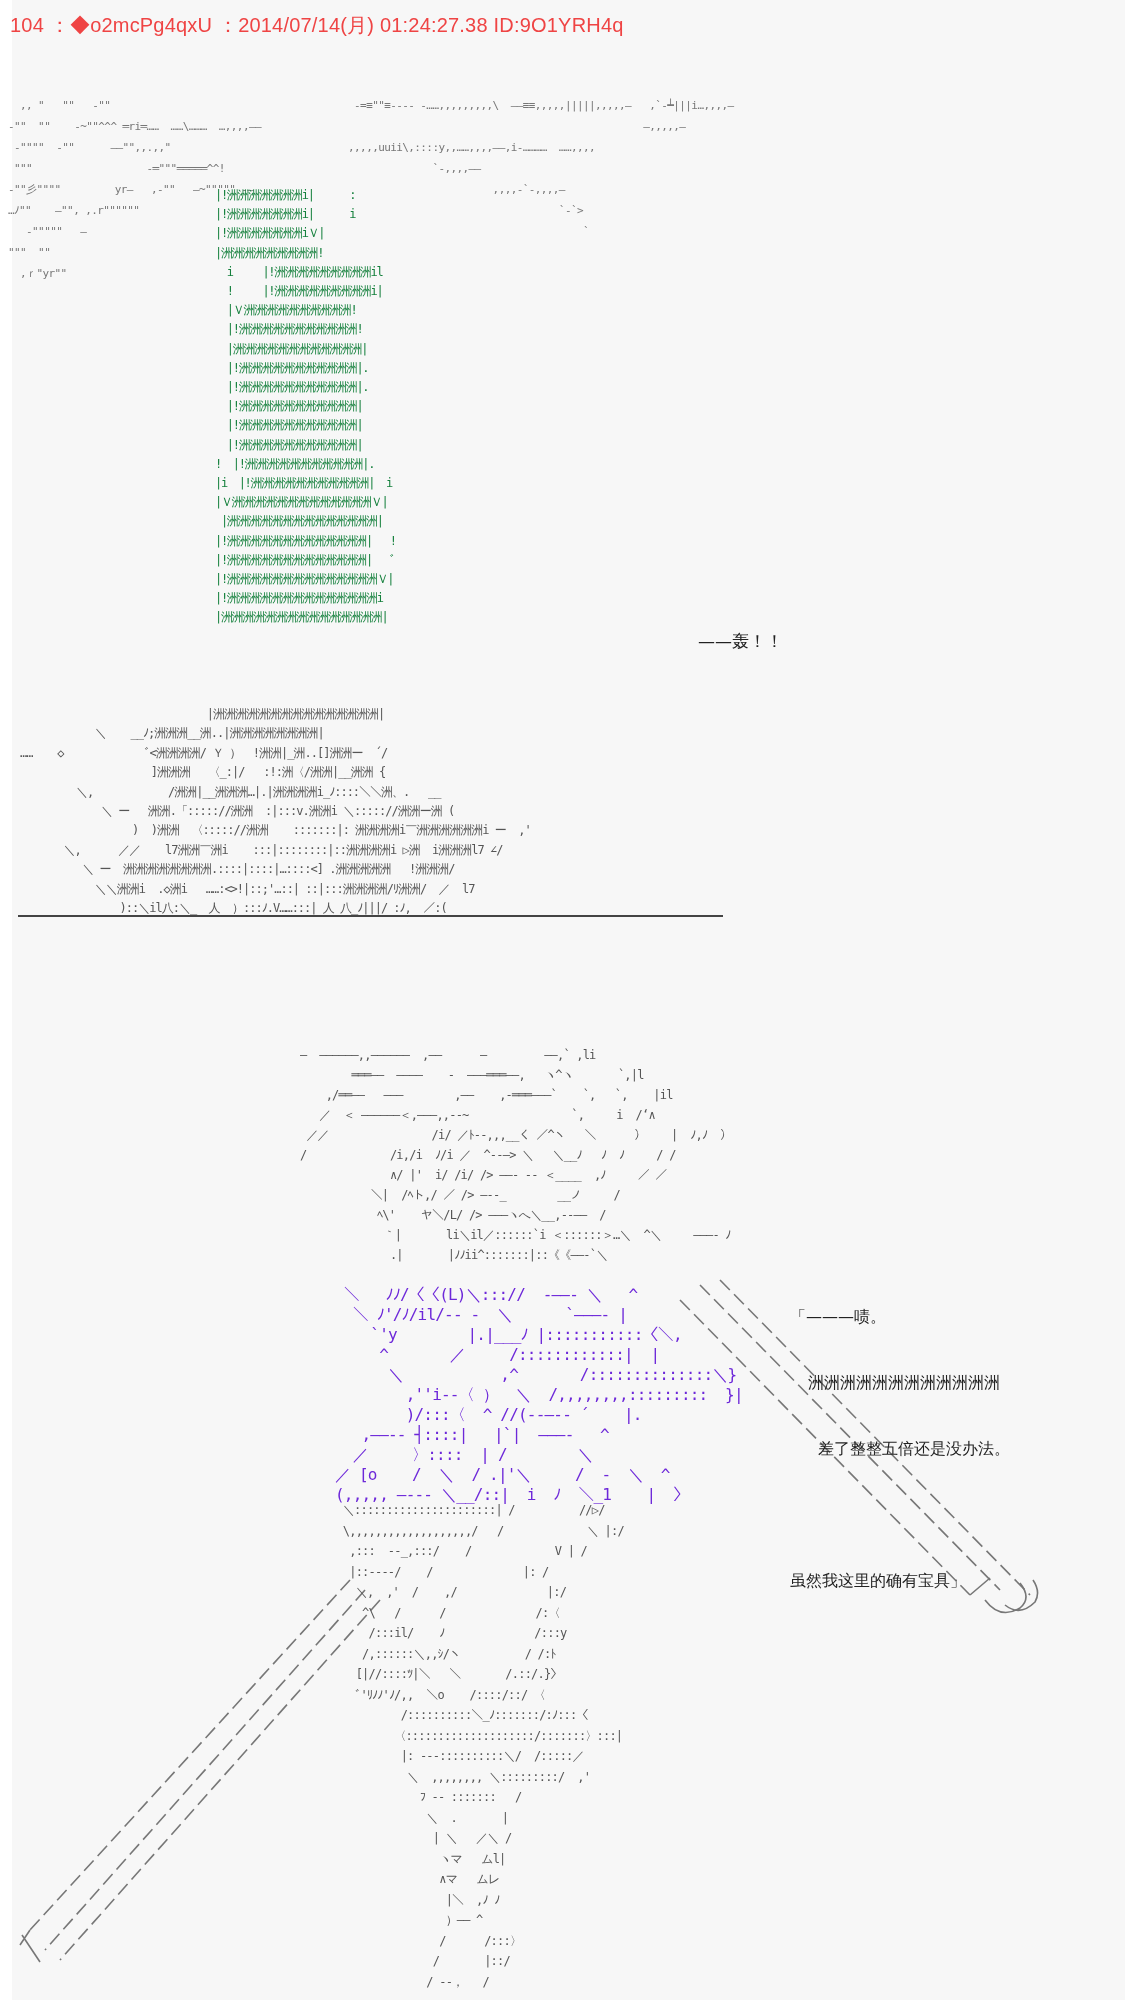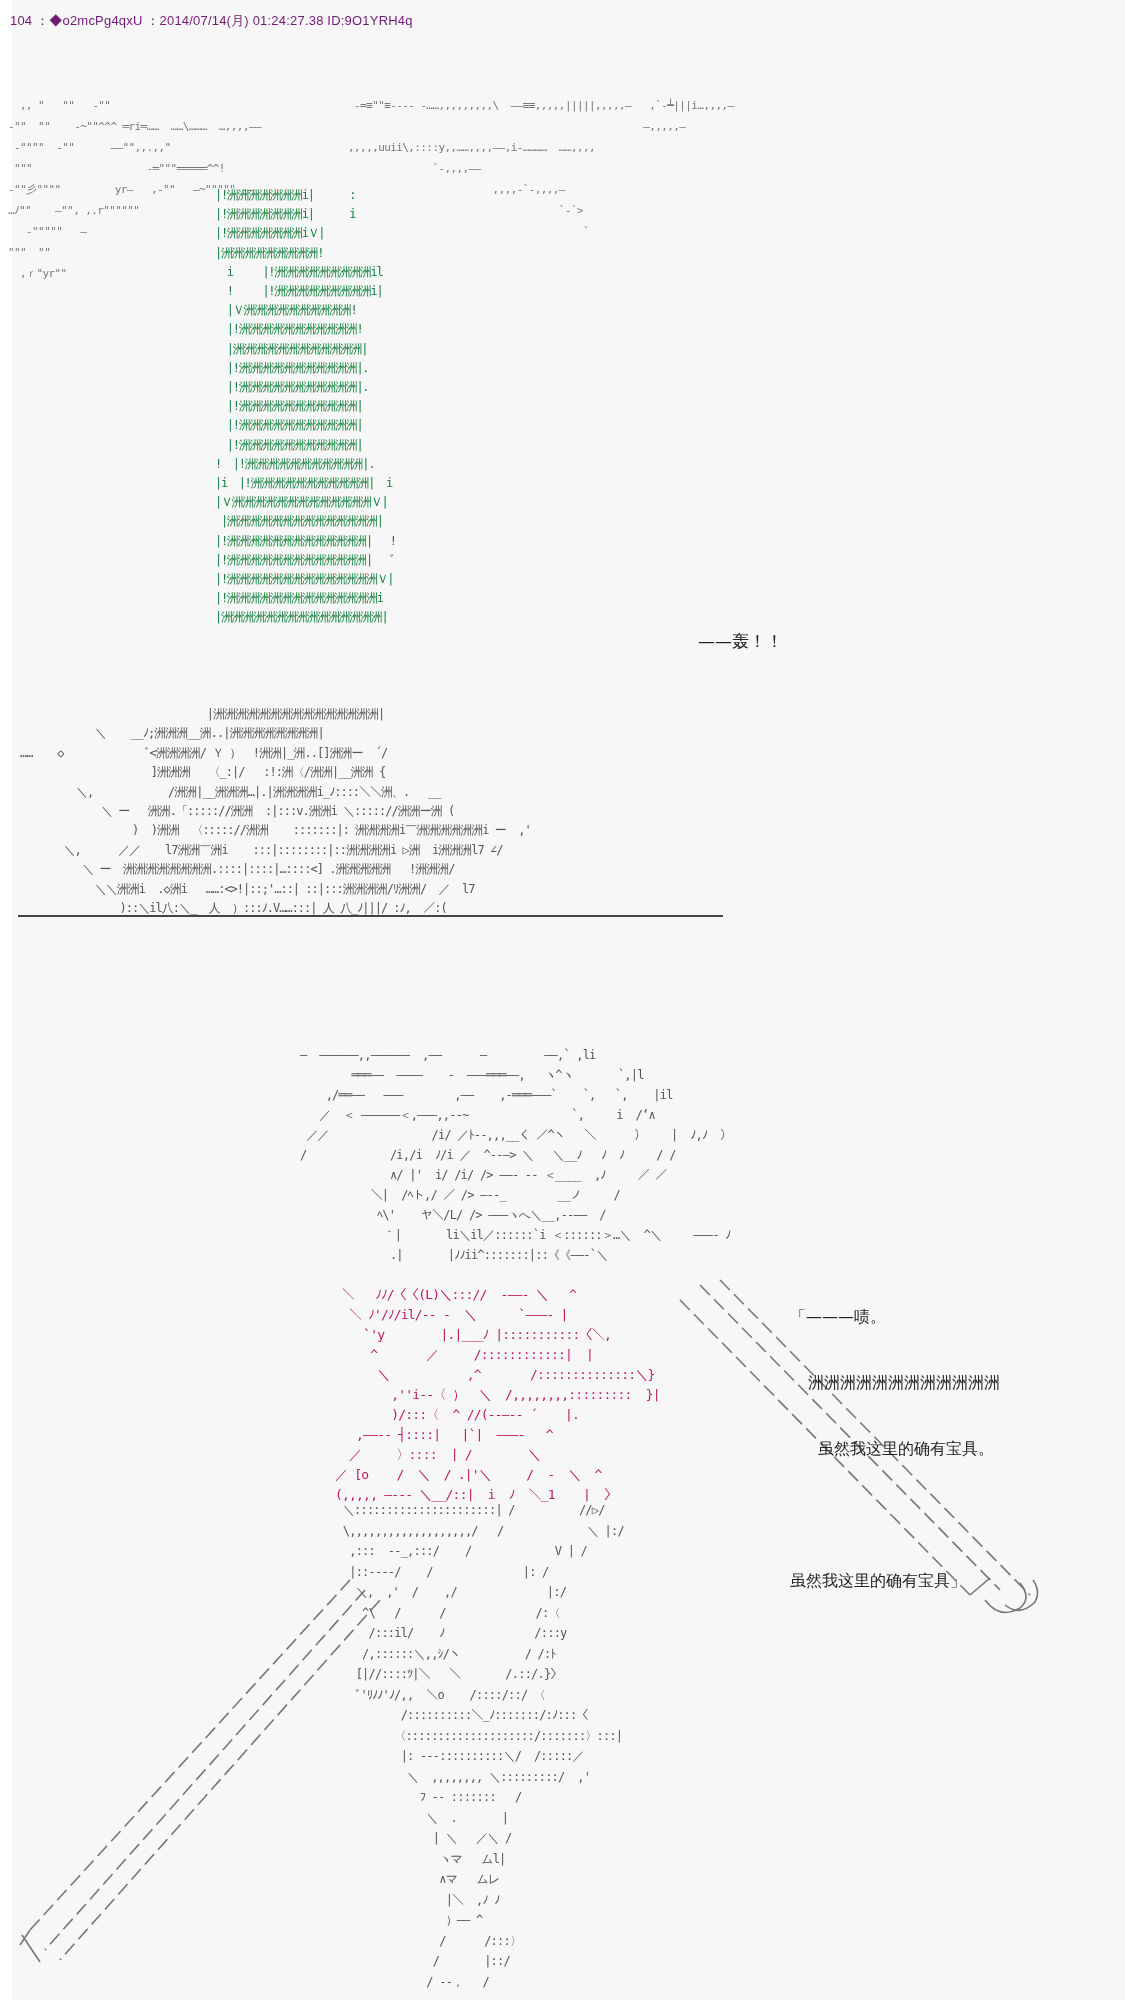--- a/index.html
+++ b/index.html
@@ -3,34 +3,34 @@
 <meta charset="utf-8">
 <style>
   html, body { margin:0; padding:0; }
   body {
     width:1125px; height:2000px; position:relative; overflow:hidden;
     background:#f7f7f7; color:#222;
     font-family:"DejaVu Sans", sans-serif;
   }
   .left-gutter { position:absolute; left:0; top:0; width:12px; height:2000px; background:#ffffff; }
   .post-header {
-    position:absolute; left:10px; top:12px; font-size:13px; color:#701a75;
+    position:absolute; left:10px; top:12px; font-size:20px; color:#ef4444;
     font-family:"Liberation Sans", sans-serif; letter-spacing:0.2px; white-space:nowrap;
   }
   .aa {
     position:absolute; margin:0; white-space:pre;
     font-family:"DejaVu Sans Mono", monospace; color:#555;
     line-height:19.2px; letter-spacing:-0.6px;
   }
   .aa-tower { left:215px; top:186px; font-size:12px; color:#15803d; letter-spacing:-1.3px; }
   .aa-smoke-l { left:8px; top:95px; font-size:11px; color:#777; line-height:21px; }
   .aa-smoke-r { left:330px; top:95px; font-size:11px; color:#777; line-height:21px; }
   .aa-base { left:20px; top:705px; font-size:12px; color:#555; line-height:19.4px; letter-spacing:-1px; }
   .aa-sword-top { left:300px; top:1045px; font-size:12px; color:#555; line-height:20px; letter-spacing:-0.8px; }
-  .aa-body { left:335px; top:1285px; font-size:13px; color:#be185d; line-height:20px; letter-spacing:-0.8px; }
+  .aa-body { left:335px; top:1285px; font-size:16px; color:#6d28d9; line-height:20px; letter-spacing:-0.8px; }
   .aa-legs { left:330px; top:1500px; font-size:12px; color:#555; line-height:20.5px; letter-spacing:-0.8px; }
   .panel-rule {
     position:absolute; left:18px; top:915px; width:705px; height:2px; background:#444;
   }
   .sfx {
     position:absolute; left:698px; top:630px; font-size:17px; color:#222;
     font-family:"DejaVu Sans", sans-serif; white-space:nowrap;
   }
   .dialogue {
     position:absolute; left:790px; top:1262px; font-size:16px; color:#222;
@@ -165,17 +165,17 @@
                  ∧マ   ムレ
                   |＼  ,ﾉ ﾉ
                   ）—— ^
                  /      /:::〉
                 /       |::/
                / ‐‐，   /</pre>
 
   <div class="dialogue">
     <div class="l0">「———啧。</div>
     <div class="l1">洲洲洲洲洲洲洲洲洲洲洲洲</div>
-    <div class="l2">虽然我这里的确有宝具。</div>
+    <div class="l2">差了整整五倍还是没办法。</div>
     <div class="gap"></div>
     <div class="l3">虽然我这里的确有宝具」</div>
   </div>
 </div>
 
 </body></html>

